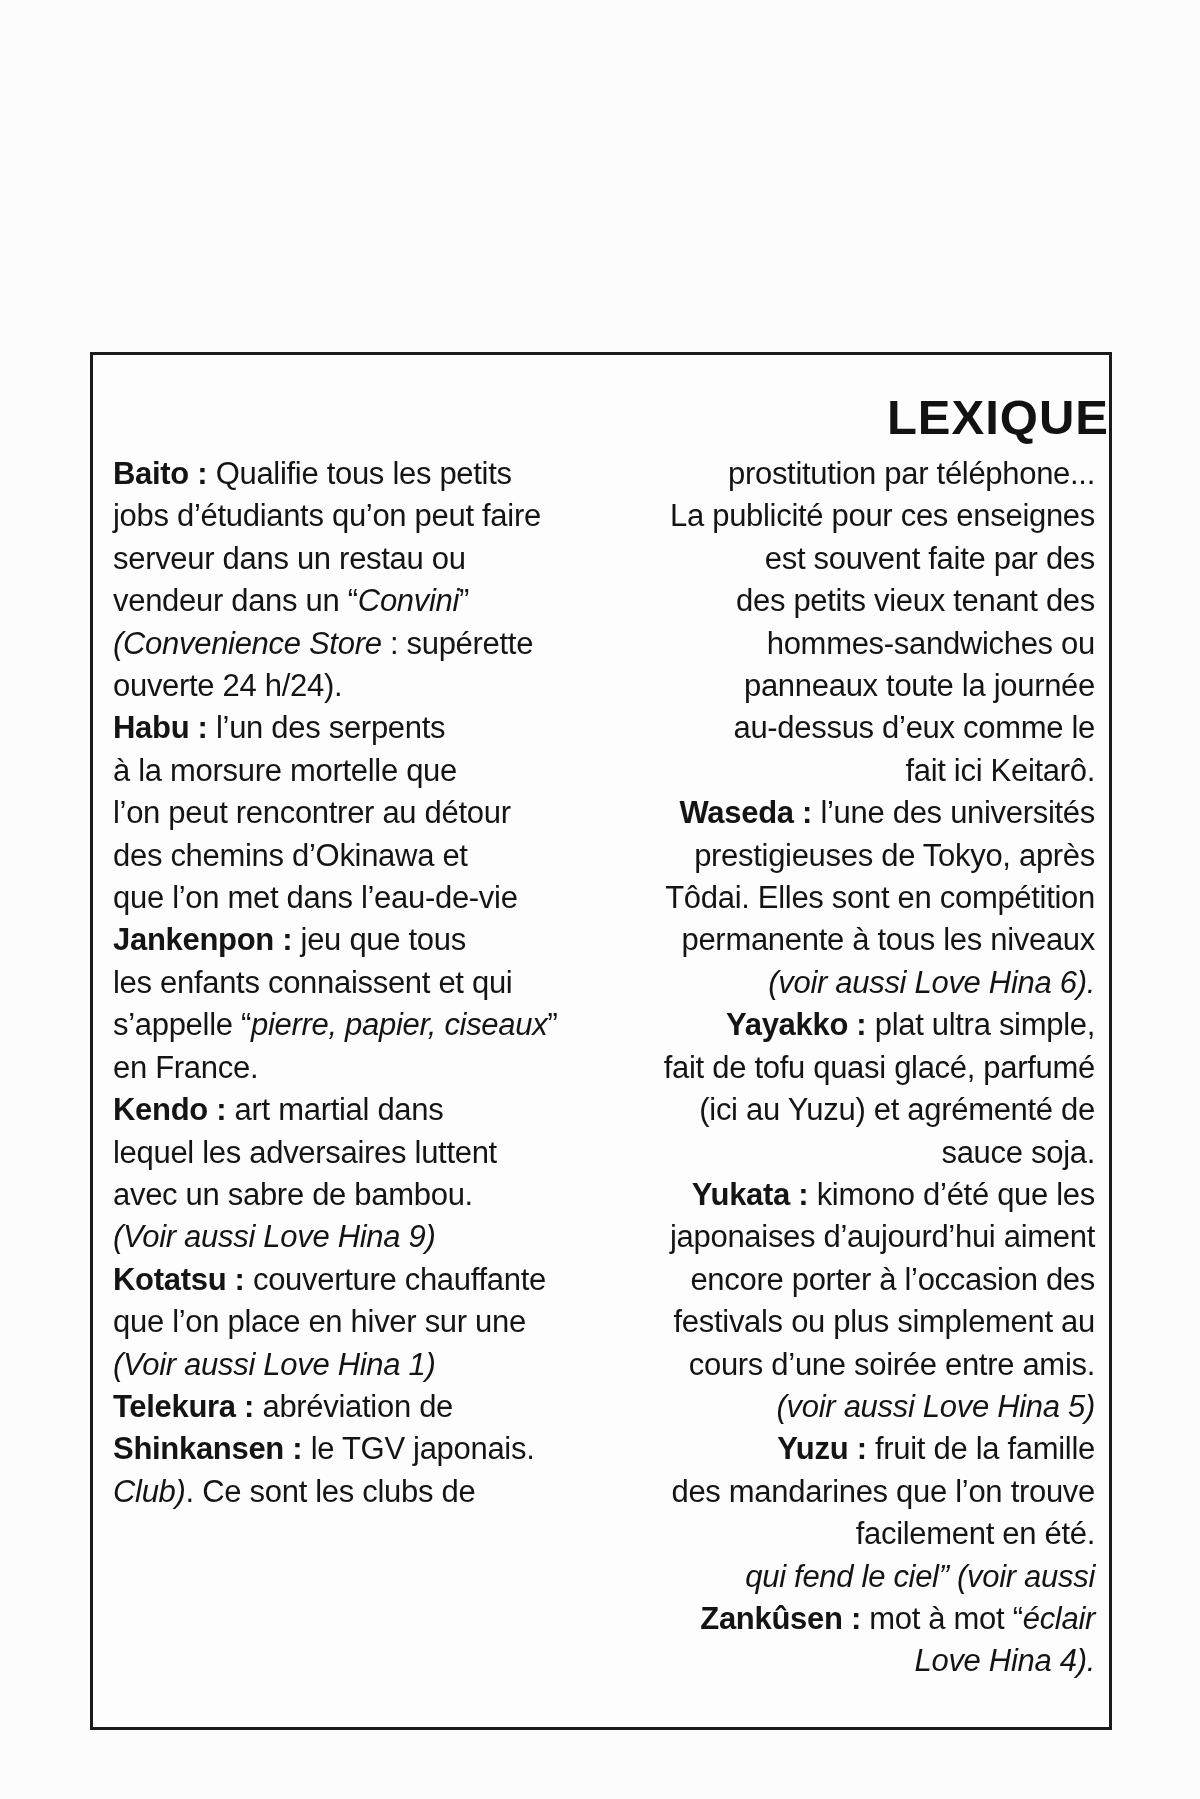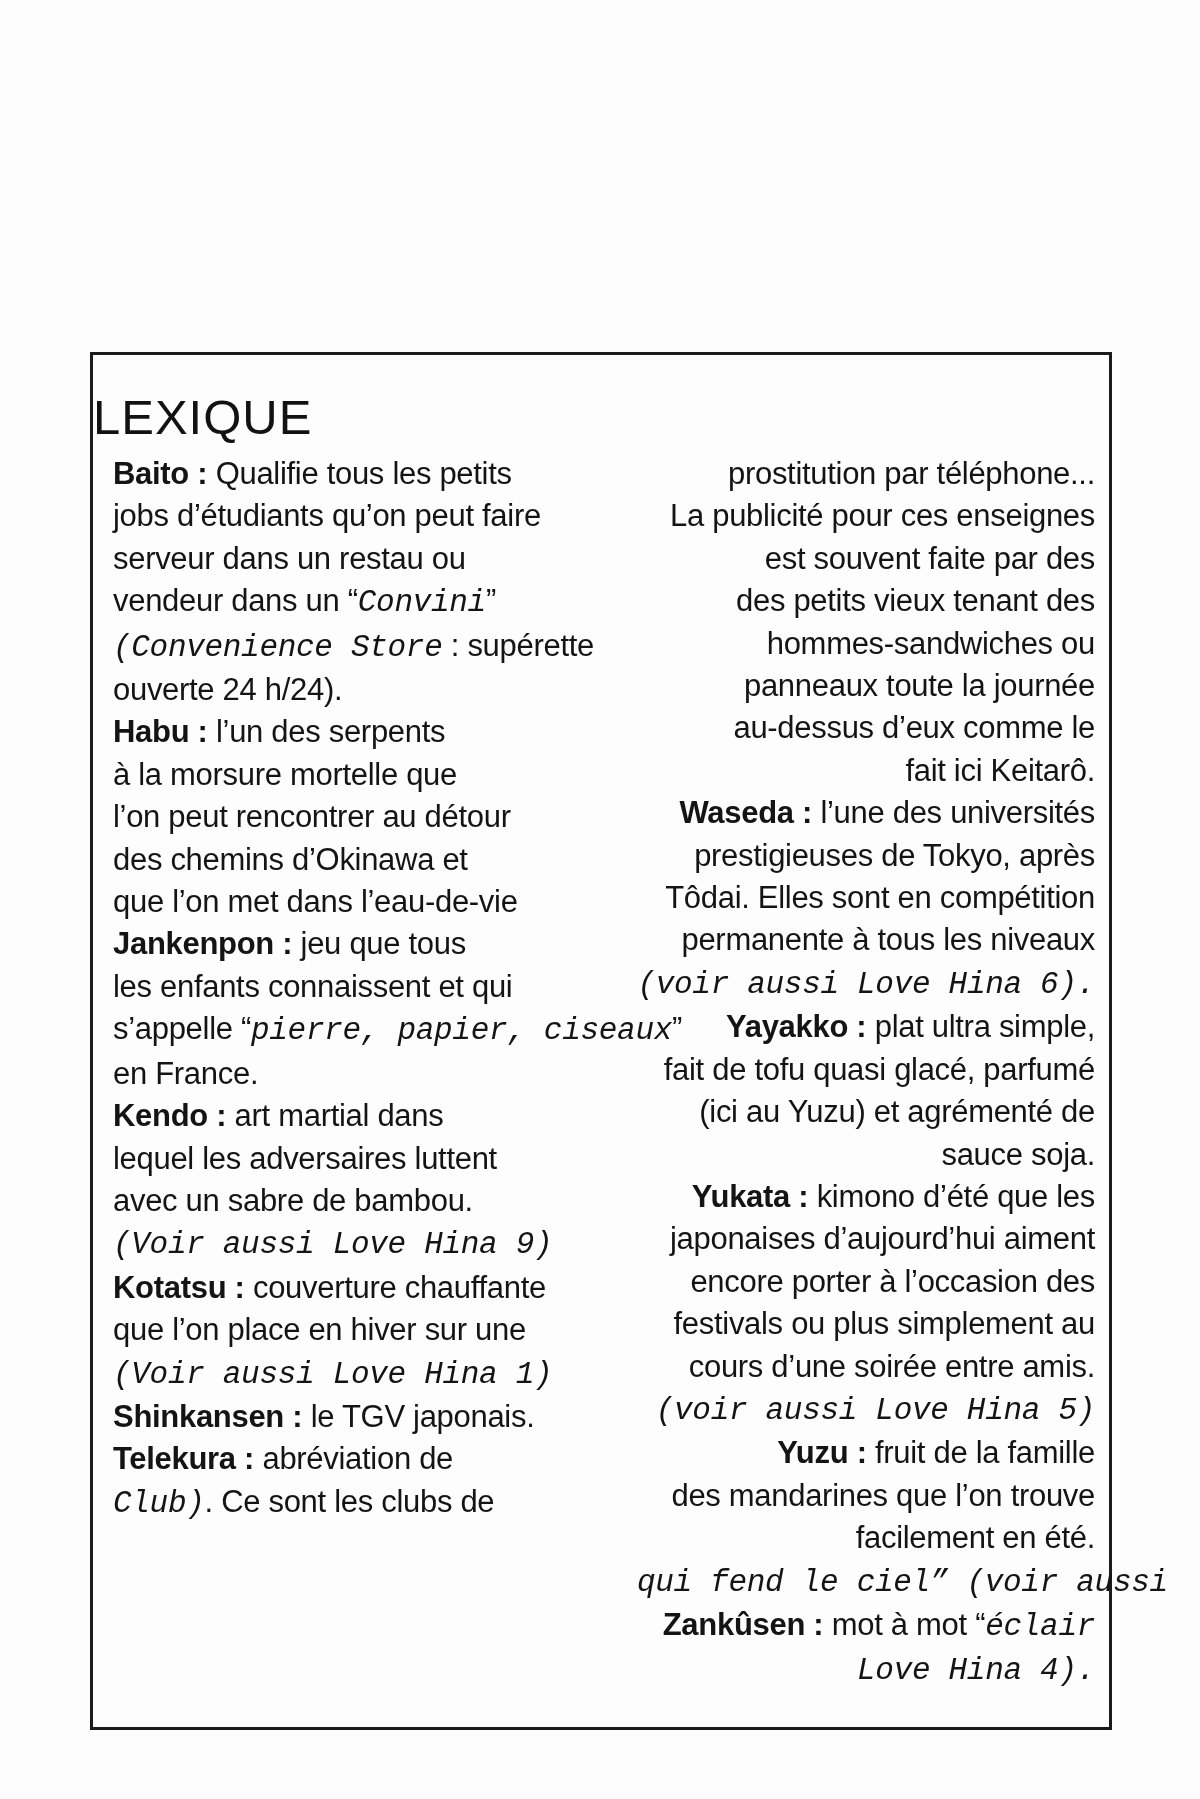--- a/index.html
+++ b/index.html
@@ -15,38 +15,38 @@
     position:absolute;
     left:90px;top:352px;
     width:1022px;height:1378px;
     box-sizing:border-box;
     border:3px solid #1b1b1b;
     background:#fdfdfd;
   }
   .page-title{
     position:absolute;
     left:0;right:0;top:34px;
-    text-align:left;
+    text-align:right;
     font-size:49px;
-    font-weight:400;
+    font-weight:700;
     letter-spacing:1px;
     color:#121212;
   }
   .col{
     position:absolute;
     top:98px;
     font-size:31px;
     line-height:42.4px;
     letter-spacing:-0.3px;
   }
   .col-left{left:20px;width:470px;}
   .col-right{left:544px;width:458px;text-align:right;}
   .line{white-space:nowrap;}
   .line .b{font-weight:700;}
-  .line .i{font-style:italic;font-family:Liberation Mono, monospace;}
+  .line .i{font-style:italic;}
 </style>
 </head>
 <body>
 
 <div class="screen">
   <div class="lexicon-box">
     <div class="page-title">LEXIQUE</div>
     <div class="col col-left">
         <div class="line"><span class="b">Baito : </span><span>Qualifie tous les petits</span></div>
         <div class="line"><span>jobs d’étudiants qu’on peut faire</span></div>
@@ -63,22 +63,22 @@
         <div class="line"><span>les enfants connaissent et qui</span></div>
         <div class="line"><span>s’appelle “</span><span class="i">pierre, papier, ciseaux</span><span>”</span></div>
         <div class="line"><span>en France.</span></div>
         <div class="line"><span class="b">Kendo : </span><span>art martial dans</span></div>
         <div class="line"><span>lequel les adversaires luttent</span></div>
         <div class="line"><span>avec un sabre de bambou.</span></div>
         <div class="line"><span class="i">(Voir aussi Love Hina 9)</span></div>
         <div class="line"><span class="b">Kotatsu : </span><span>couverture chauffante</span></div>
         <div class="line"><span>que l’on place en hiver sur une</span></div>
         <div class="line"><span class="i">(Voir aussi Love Hina 1)</span></div>
+        <div class="line"><span class="b">Telekura : </span><span>abréviation de</span></div>
         <div class="line"><span class="b">Shinkansen : </span><span>le TGV japonais.</span></div>
-        <div class="line"><span class="b">Telekura : </span><span>abréviation de</span></div>
         <div class="line"><span class="i">Club)</span><span>. Ce sont les clubs de</span></div>
       </div>
     <div class="col col-right">
         <div class="line"><span>prostitution par téléphone...</span></div>
         <div class="line"><span>La publicité pour ces enseignes</span></div>
         <div class="line"><span>est souvent faite par des</span></div>
         <div class="line"><span>des petits vieux tenant des</span></div>
         <div class="line"><span>hommes-sandwiches ou</span></div>
         <div class="line"><span>panneaux toute la journée</span></div>
         <div class="line"><span>au-dessus d’eux comme le</span></div>

